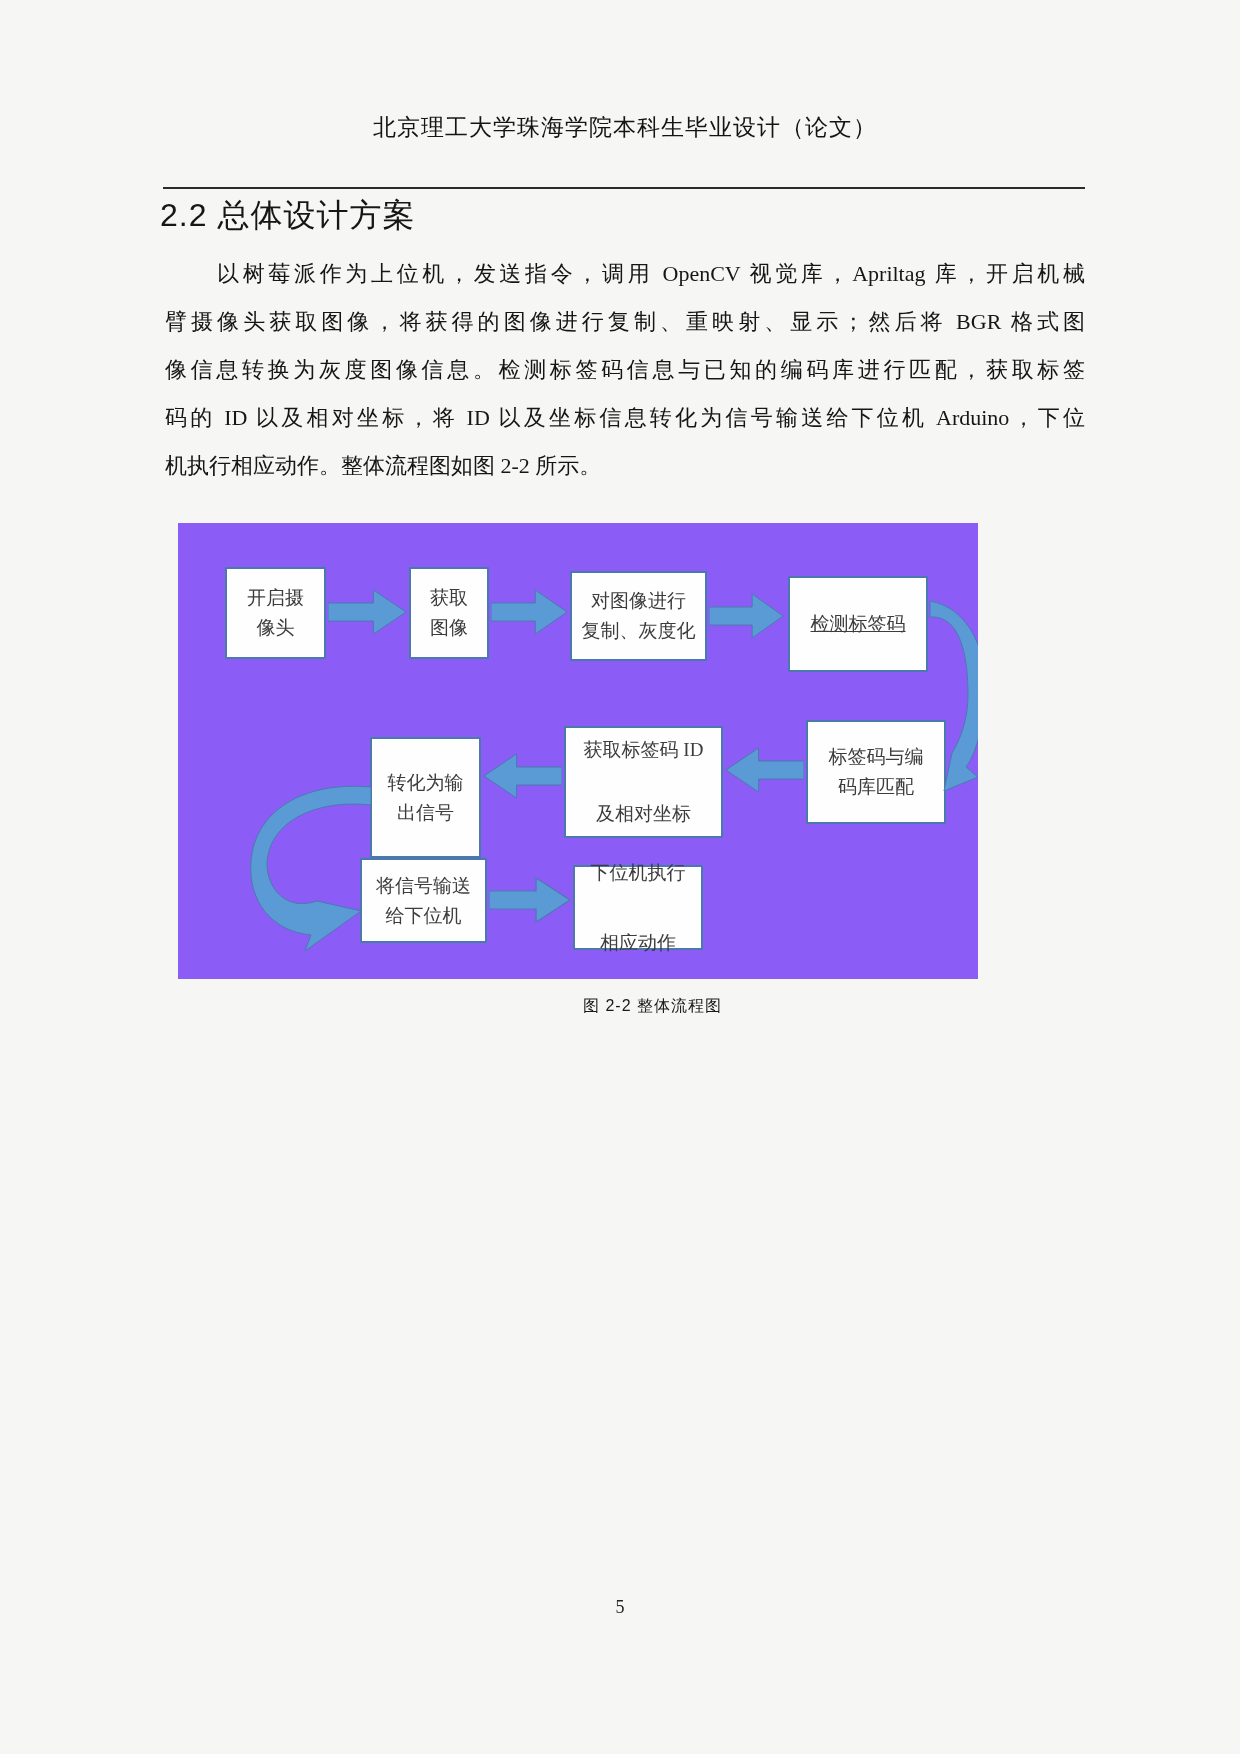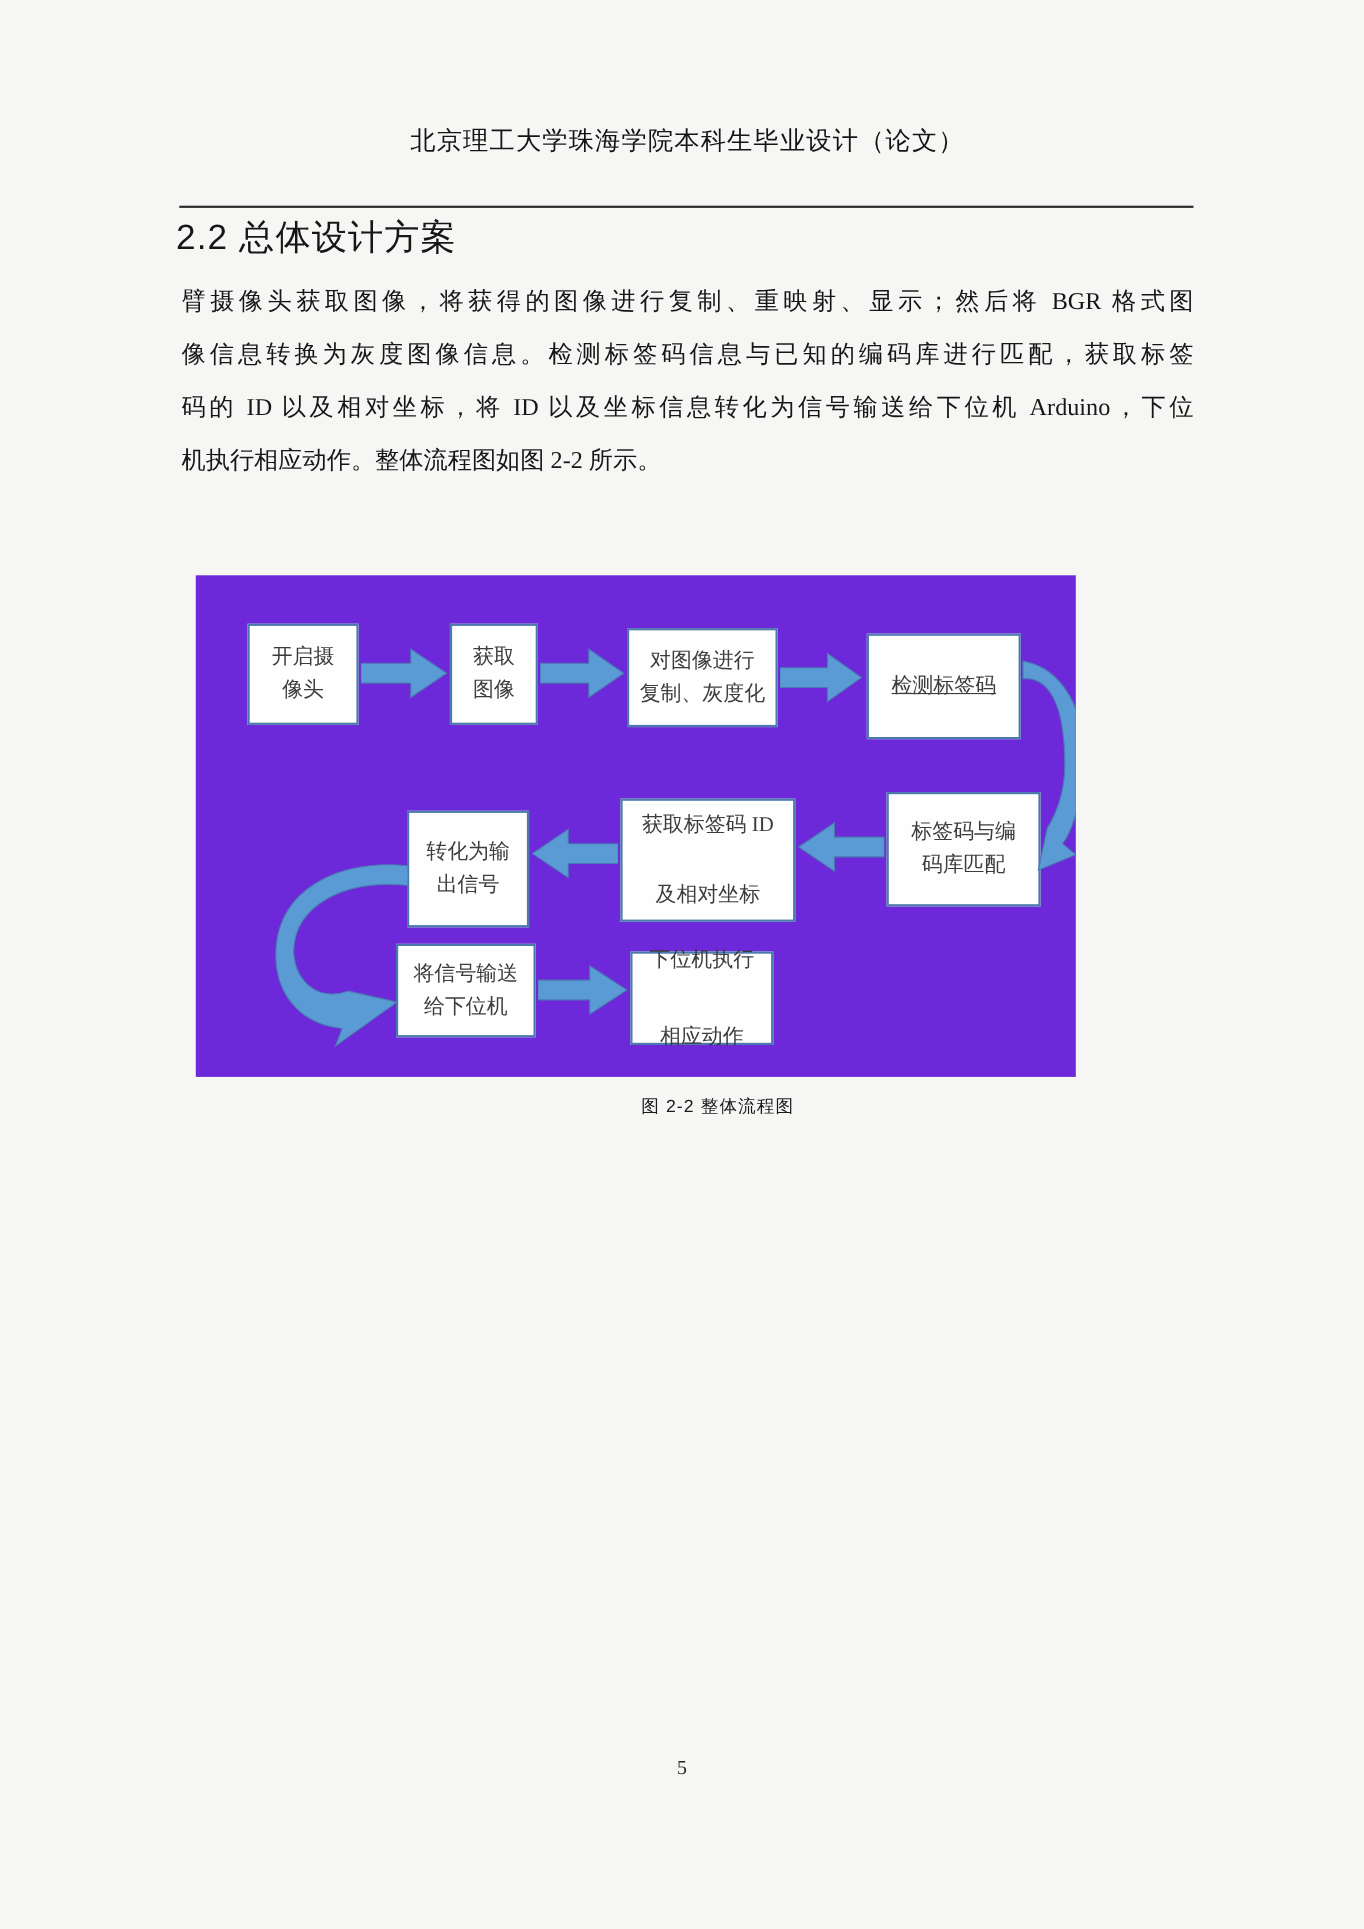--- a/index.html
+++ b/index.html
@@ -47,21 +47,21 @@
     letter-spacing:1px;
   }
   .page-number{
     top:1597px;left:0;width:1240px;
     text-align:center;font-size:18px;color:#222;
   }
 
   
   .figure-panel{
     top:523px;left:178px;width:800px;height:456px;
-    background:#6d28d9;
+    background:#8b5cf6;
     overflow:hidden;
   }
   .node{
     position:absolute;
     background:#fefefe;
     border:2px solid #4b79ad;
     display:flex;flex-direction:column;
     align-items:center;justify-content:center;
     font-size:19px;line-height:30px;color:#3c3c3c;
     text-align:center;
@@ -77,20 +77,21 @@
 <body>
 
 <div>
 
   <div class="abs doc-header">北京理工大学珠海学院本科生毕业设计（论文）</div>
   <div class="abs header-rule"></div>
 
   <div class="abs section-heading">2.2 总体设计方案</div>
 
   <div class="abs para">
+    <div class="pline jline indent">以树莓派作为上位机，发送指令，调用 OpenCV 视觉库，Apriltag 库，开启机械</div>
     <div class="pline jline">臂摄像头获取图像，将获得的图像进行复制、重映射、显示；然后将 BGR 格式图</div>
     <div class="pline jline">像信息转换为灰度图像信息。检测标签码信息与已知的编码库进行匹配，获取标签</div>
     <div class="pline jline">码的 ID 以及相对坐标，将 ID 以及坐标信息转化为信号输送给下位机 Arduino，下位</div>
     <div class="pline">机执行相应动作。整体流程图如图 2-2 所示。</div>
   </div>
 
   <div class="abs figure-panel">
 
     <div class="node" style="left:47px;top:44px;width:101px;height:92px;">
       <span>开启摄</span>
@@ -110,21 +111,21 @@
     </div>
 
     <div class="node" style="left:628px;top:197px;width:140px;height:104px;">
       <span>标签码与编</span>
       <span>码库匹配</span>
     </div>
     <div class="node" style="left:386px;top:203px;width:159px;height:112px;gap:34px;">
       <span>获取标签码 ID</span>
       <span>及相对坐标</span>
     </div>
-    <div class="node" style="left:192px;top:214px;width:111px;height:106px;">
+    <div class="node" style="left:192px;top:214px;width:111px;height:121px;">
       <span>转化为输</span>
       <span>出信号</span>
     </div>
 
     <div class="node" style="left:182px;top:335px;width:127px;height:85px;">
       <span>将信号输送</span>
       <span>给下位机</span>
     </div>
     <div class="node" style="left:395px;top:342px;width:130px;height:85px;gap:40px;">
       <span>下位机执行</span>

